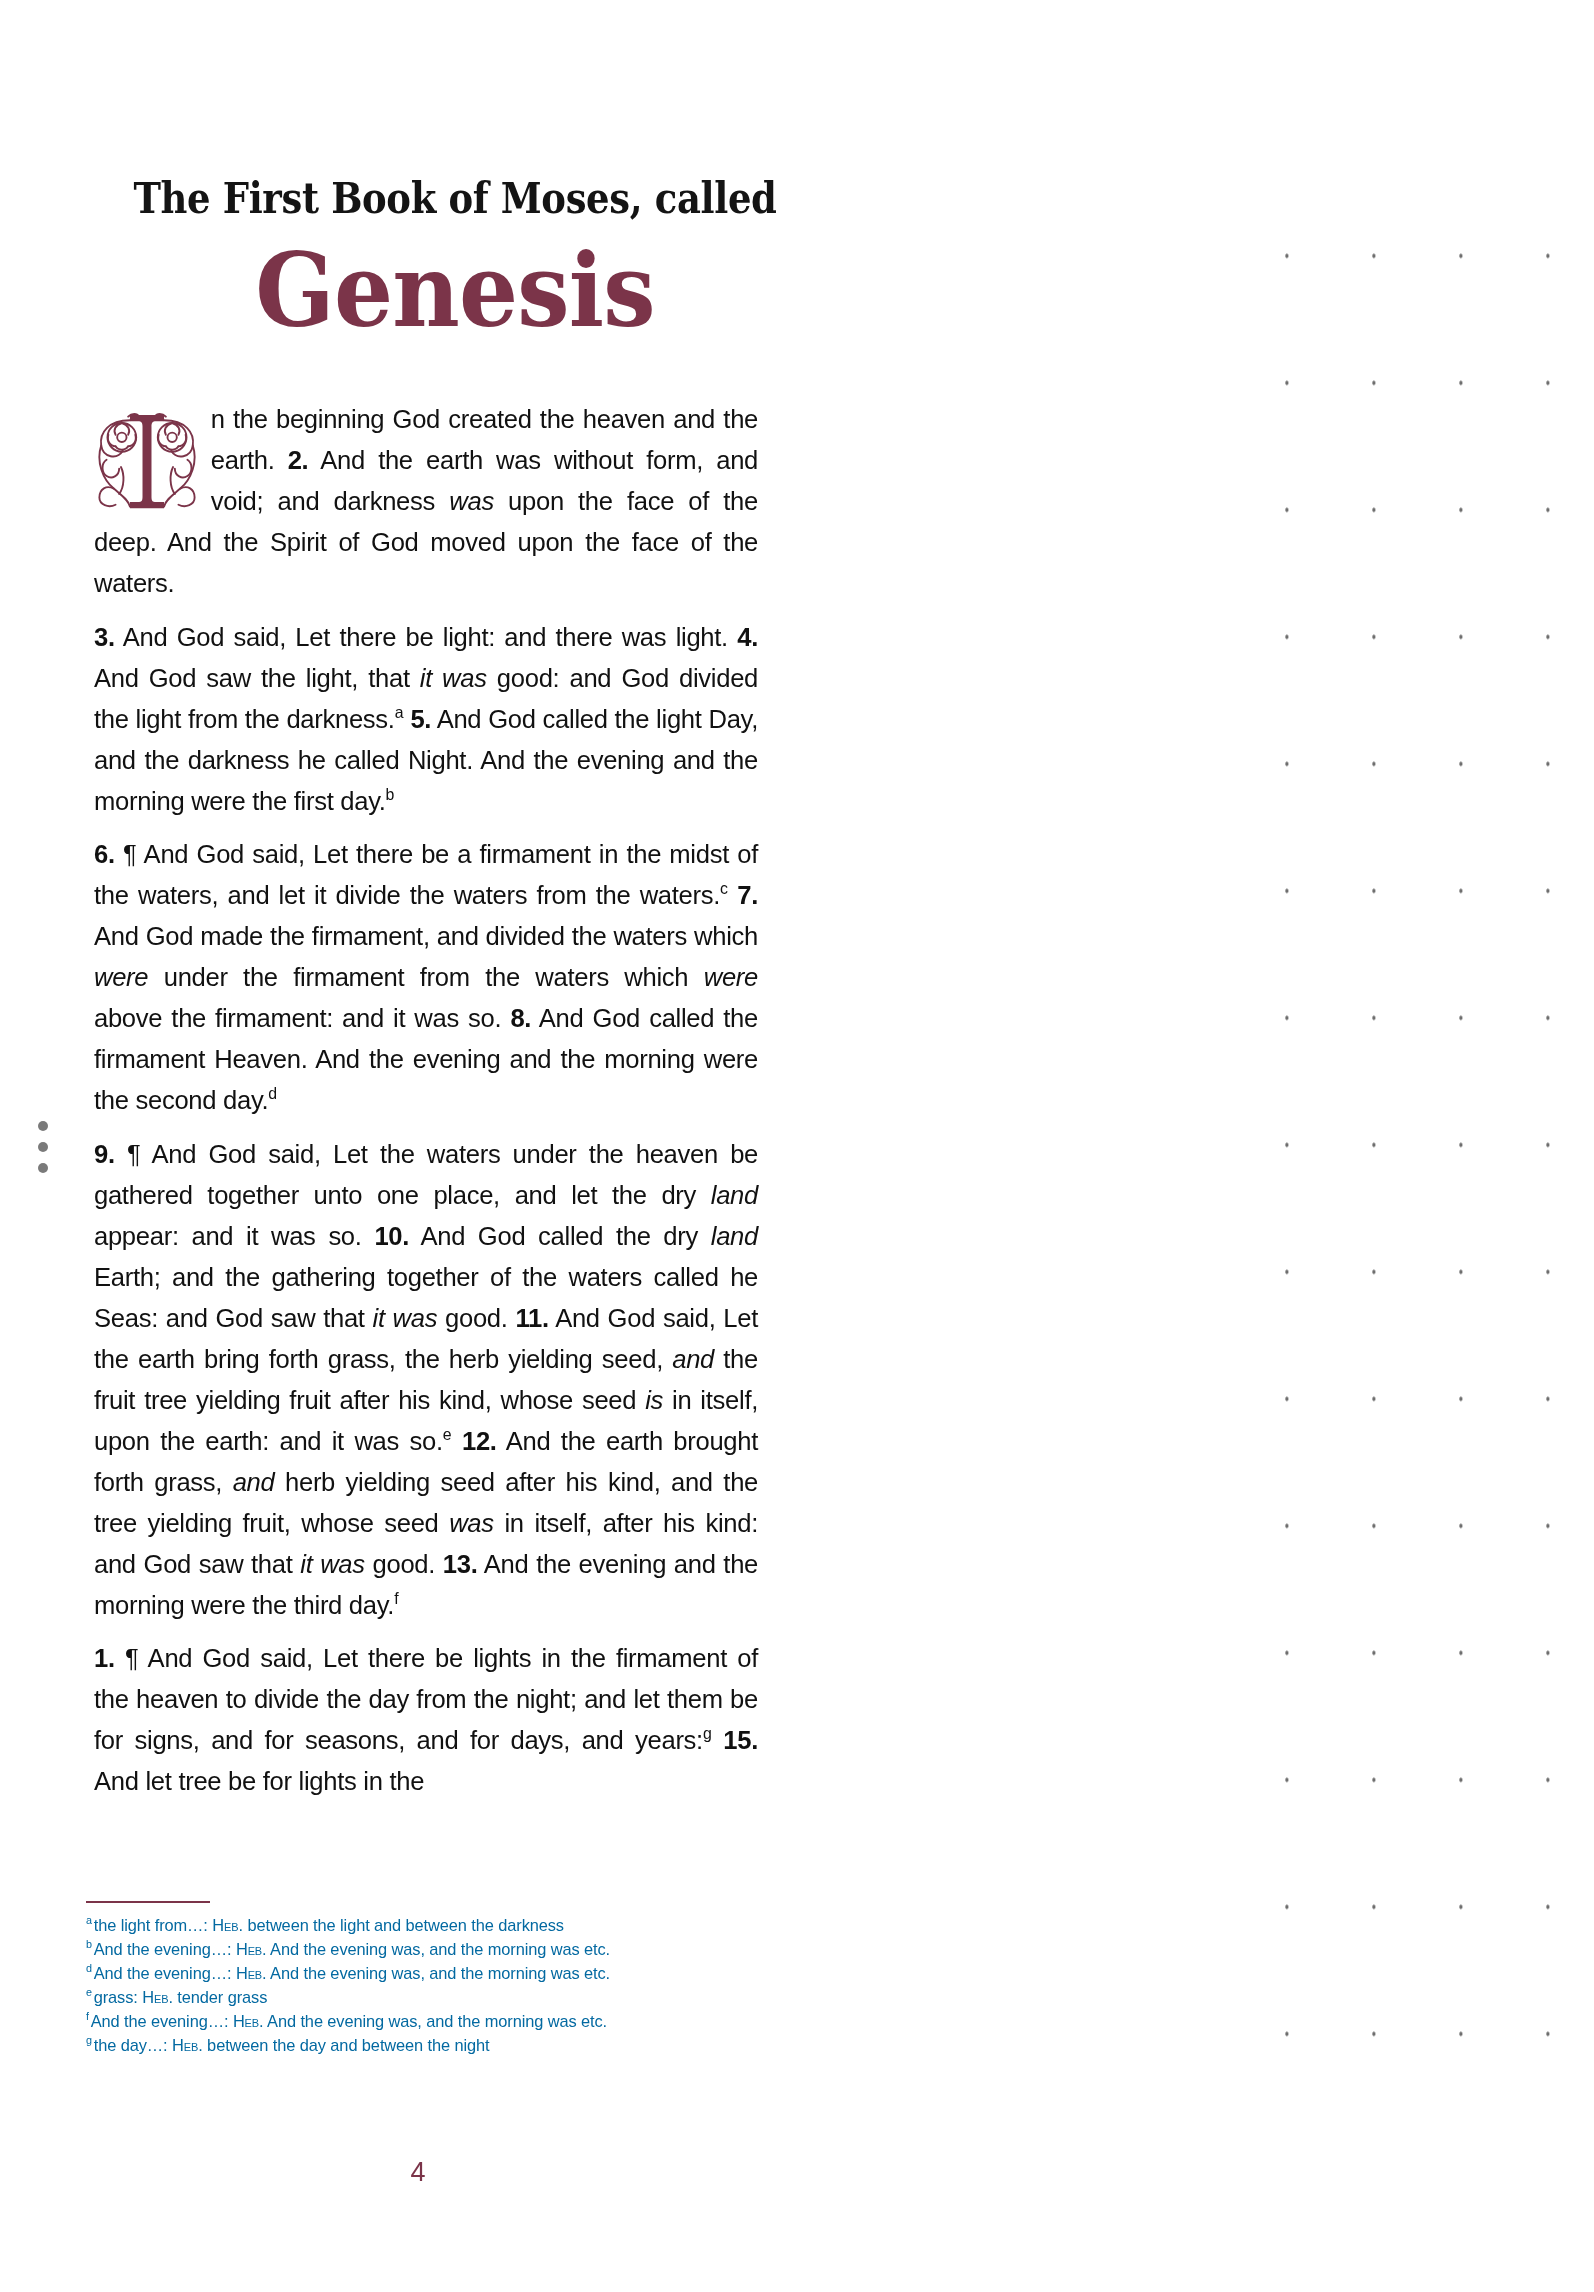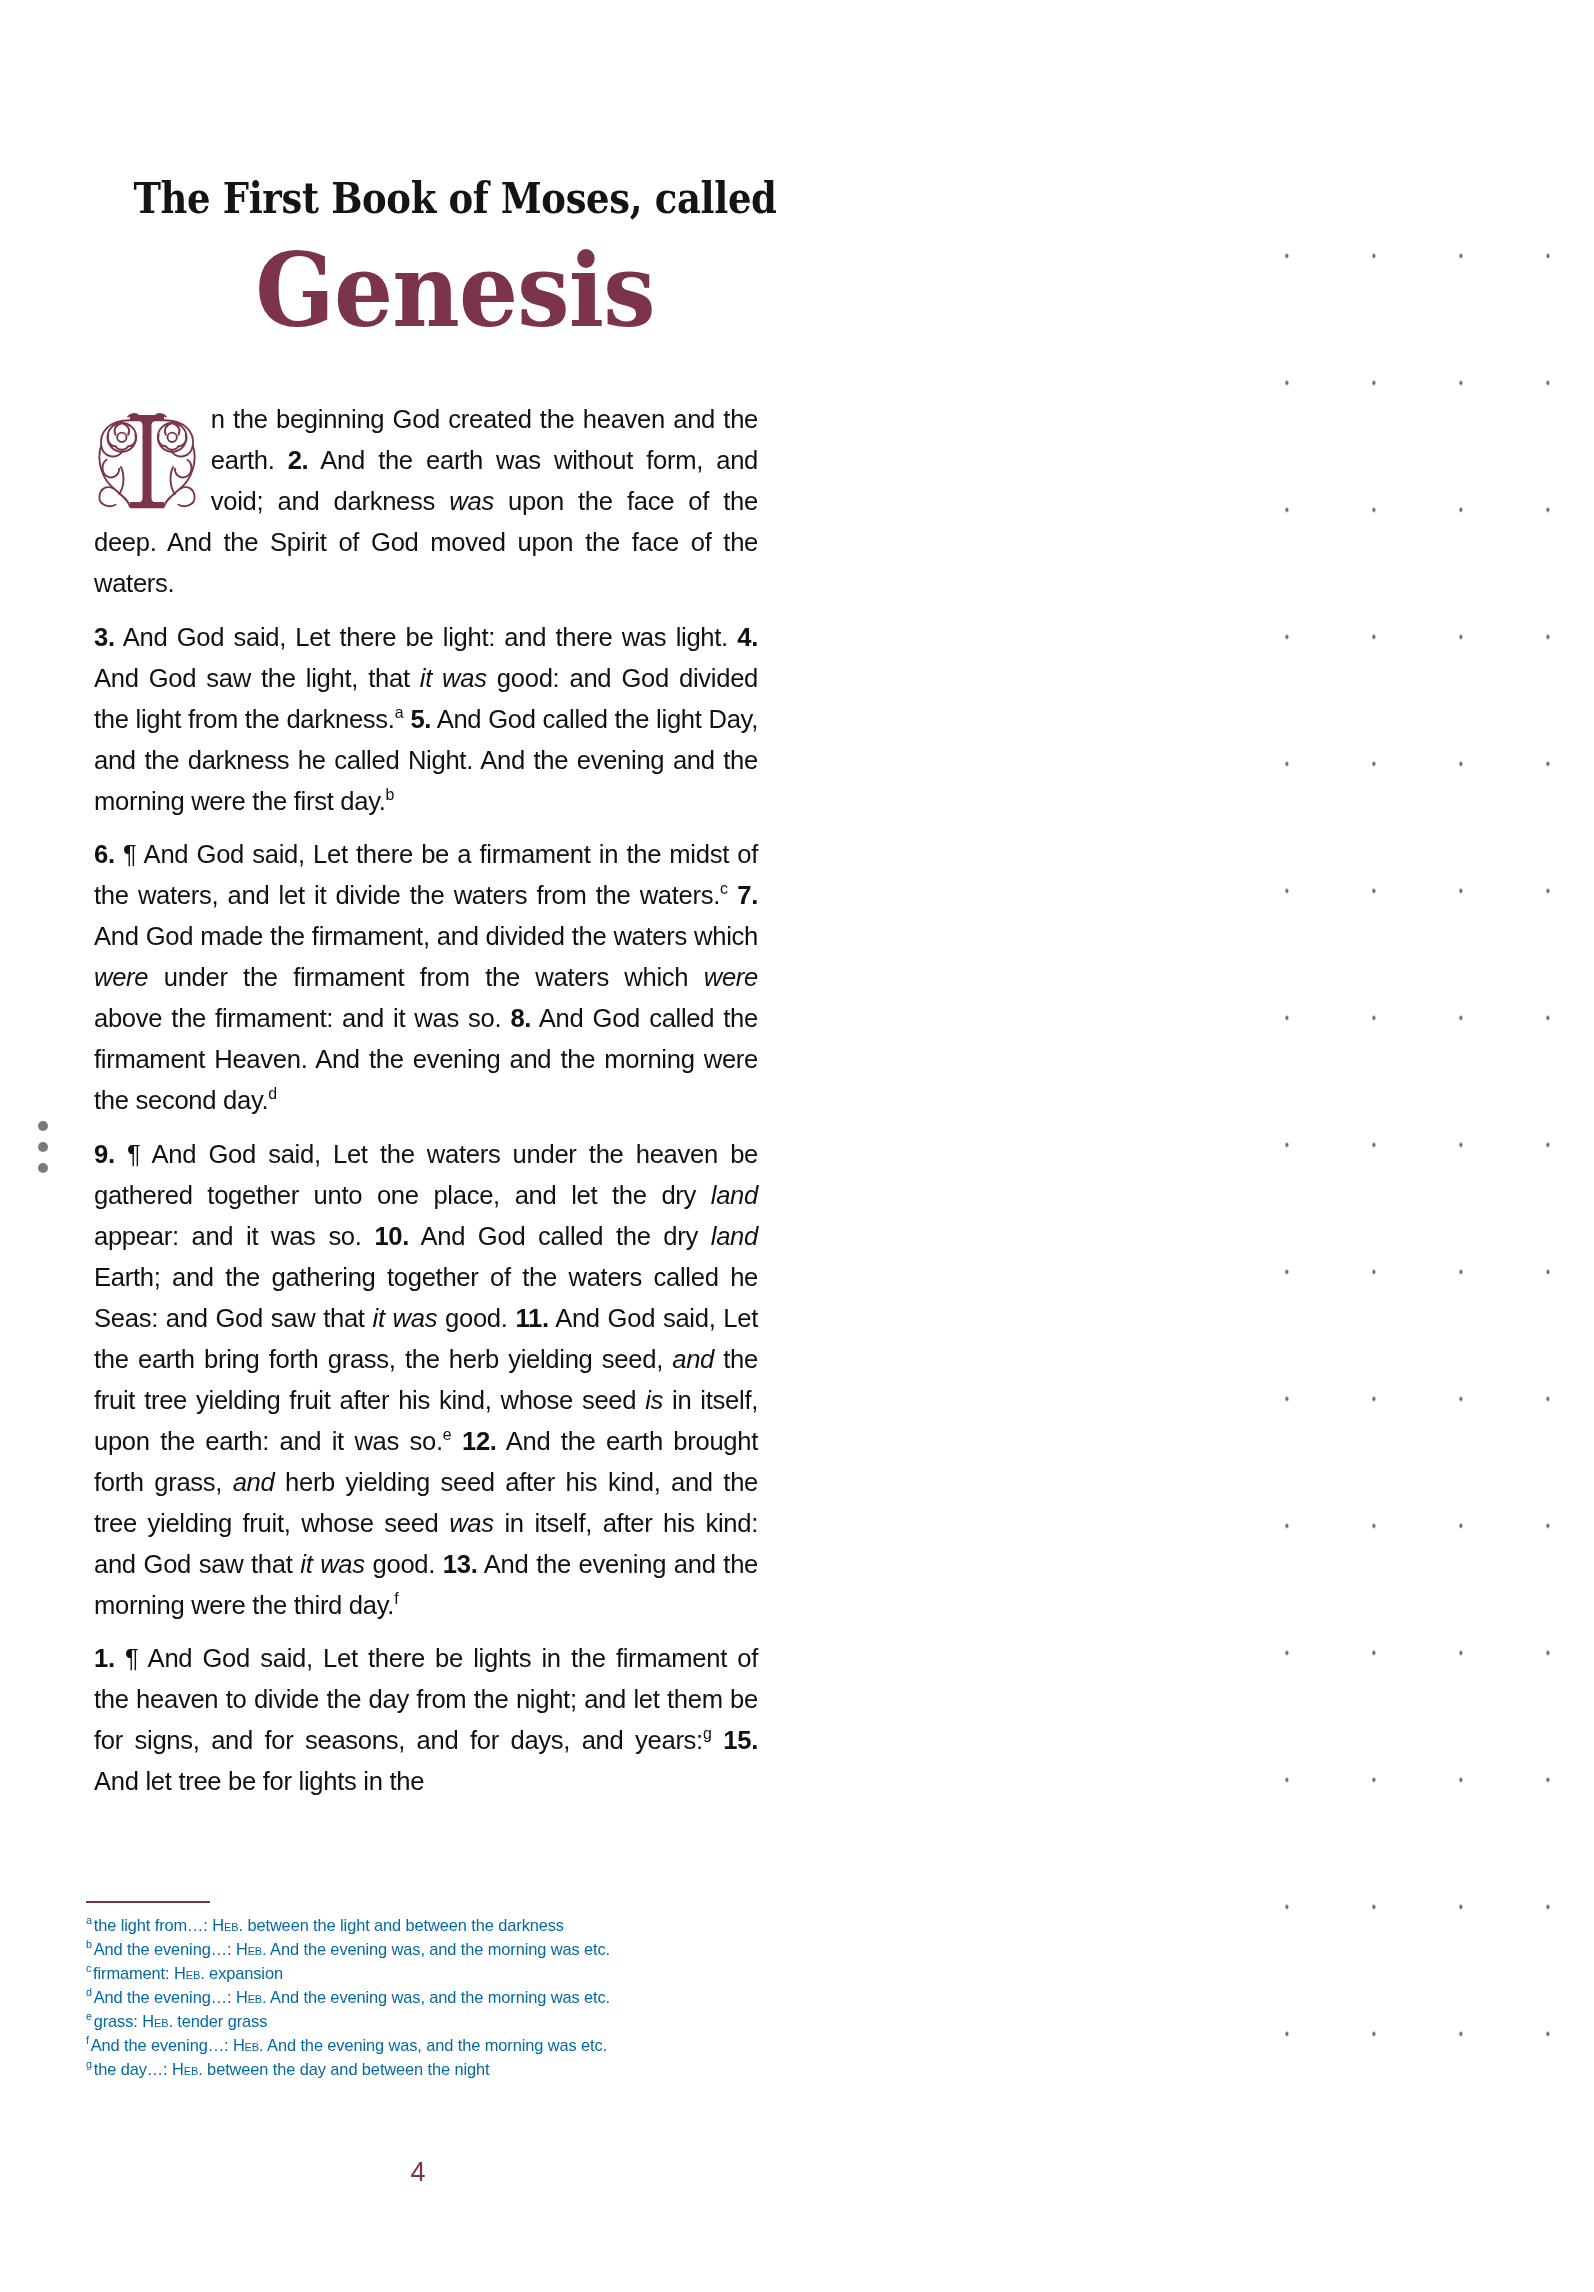--- a/index.html
+++ b/index.html
@@ -227,21 +227,20 @@
       <p><span class="vnum">6.</span><span> </span><span class="pilcrow">¶</span><span> And God said, Let there be a firmament in the midst of the waters, and let it divide the waters from the waters.</span><sup class="fnref">c</sup><span> </span><span class="vnum">7.</span><span> And God made the firmament, and divided the waters which </span><em class="ital">were</em><span> under the firmament from the waters which </span><em class="ital">were</em><span> above the firmament: and it was so. </span><span class="vnum">8.</span><span> And God called the firmament Heaven. And the evening and the morning were the second day.</span><sup class="fnref">d</sup></p>
       <p><span class="vnum">9.</span><span> </span><span class="pilcrow">¶</span><span> And God said, Let the waters under the heaven be gathered together unto one place, and let the dry </span><em class="ital">land</em><span> appear: and it was so. </span><span class="vnum">10.</span><span> And God called the dry </span><em class="ital">land</em><span> Earth; and the gathering together of the waters called he Seas: and God saw that </span><em class="ital">it was</em><span> good. </span><span class="vnum">11.</span><span> And God said, Let the earth bring forth grass, the herb yielding seed, </span><em class="ital">and</em><span> the fruit tree yielding fruit after his kind, whose seed </span><em class="ital">is</em><span> in itself, upon the earth: and it was so.</span><sup class="fnref">e</sup><span> </span><span class="vnum">12.</span><span> And the earth brought forth grass, </span><em class="ital">and</em><span> herb yielding seed after his kind, and the tree yielding fruit, whose seed </span><em class="ital">was</em><span> in itself, after his kind: and God saw that </span><em class="ital">it was</em><span> good. </span><span class="vnum">13.</span><span> And the evening and the morning were the third day.</span><sup class="fnref">f</sup></p>
       <p><span class="vnum">1.</span><span> </span><span class="pilcrow">¶</span><span> And God said, Let there be lights in the firmament of the heaven to divide the day from the night; and let them be for signs, and for seasons, and for days, and years:</span><sup class="fnref">g</sup><span> </span><span class="vnum">15.</span><span> And let tree be for lights in the</span></p>
     </div>
 
   <div id="footnotes">
     <div id="footnote-rule"></div>
     <div id="footnote-list">
         <div class="footnote"><span class="fn-letter">a</span><span>the light from…: </span><span class="smallcaps">Heb.</span><span> between the light and between the darkness</span></div>
         <div class="footnote"><span class="fn-letter">b</span><span>And the evening…: </span><span class="smallcaps">Heb.</span><span> And the evening was, and the morning was etc.</span></div>
-        <div class="footnote"><span class="fn-letter">c</span><span>firmament: </span><span class="smallcaps">Heb.</span><span> expansion</span></div>
         <div class="footnote"><span class="fn-letter">d</span><span>And the evening…: </span><span class="smallcaps">Heb.</span><span> And the evening was, and the morning was etc.</span></div>
         <div class="footnote"><span class="fn-letter">e</span><span>grass: </span><span class="smallcaps">Heb.</span><span> tender grass</span></div>
         <div class="footnote"><span class="fn-letter">f</span><span>And the evening…: </span><span class="smallcaps">Heb.</span><span> And the evening was, and the morning was etc.</span></div>
         <div class="footnote"><span class="fn-letter">g</span><span>the day…: </span><span class="smallcaps">Heb.</span><span> between the day and between the night</span></div>
       </div>
   </div>
 
   <div id="page-number">4</div>
 
 </div>

